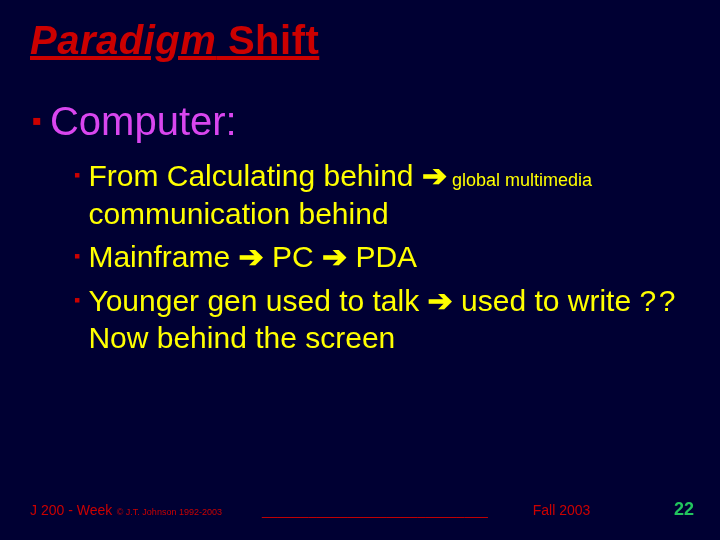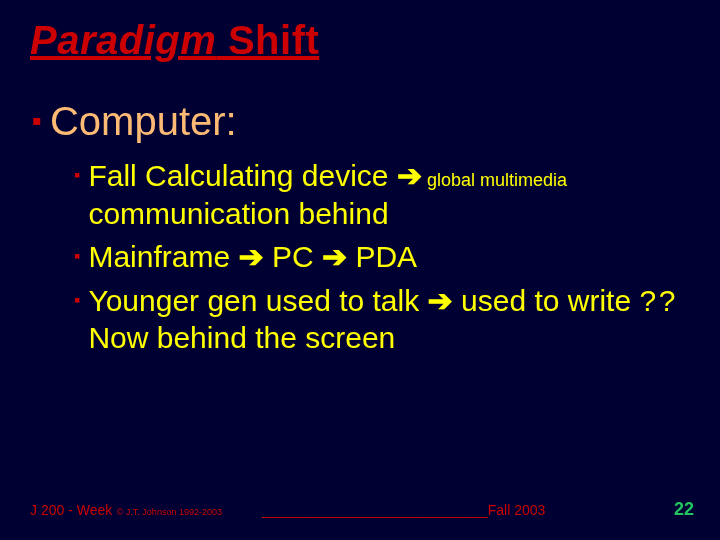--- a/index.html
+++ b/index.html
@@ -43,21 +43,21 @@
     line-height: 1;
     margin-right: 8px;
     margin-top: 8px;
   }
   .sq.small {
     font-size: 18px;
     margin-top: 9px;
     margin-right: 8px;
   }
   .h-computer {
-    color: #fdba74;
+    color: #d946ef;
     font-size: 40px;
     line-height: 1.1;
   }
   .level2 {
     margin-left: 44px;
     margin-top: 14px;
     color: #FFFF00;
   }
   .body {
     font-size: 30px;
@@ -84,20 +84,21 @@
   .footer .copy {
     font-size: 9px;
     margin-left: 2px;
   }
   .footer .line {
     letter-spacing: 0;
     margin-left: 40px;
   }
   .footer .term {
     font-size: 14px;
+    margin-left: 45px;
   }
   .pagenum {
     position: absolute;
     right: 26px;
     bottom: 20px;
     color: #22c55e;
     font-size: 18px;
     font-weight: bold;
   }
 </style>
@@ -113,21 +114,21 @@
   <div class="level1 bullet-row">
     <span class="sq">▪</span>
     <span class="h-computer">Computer:</span>
   </div>
 
   <div class="level2">
 
     <div class="bullet-row" style="margin-bottom:6px;">
       <span class="sq small">▪</span>
       <div class="body">
-        <span>Fall Calculating device </span><span class="arrow">➔</span><span class="smallcaps"> global multimedia </span><span>communication behind</span>
+        <span>From Calculating behind </span><span class="arrow">➔</span><span class="smallcaps"> global multimedia </span><span>communication behind</span>
       </div>
     </div>
 
     <div class="bullet-row" style="margin-bottom:6px;">
       <span class="sq small">▪</span>
       <div class="body">
         <span>Mainframe </span><span class="arrow">➔</span><span> PC </span><span class="arrow">➔</span><span> PDA</span>
       </div>
     </div>
 

